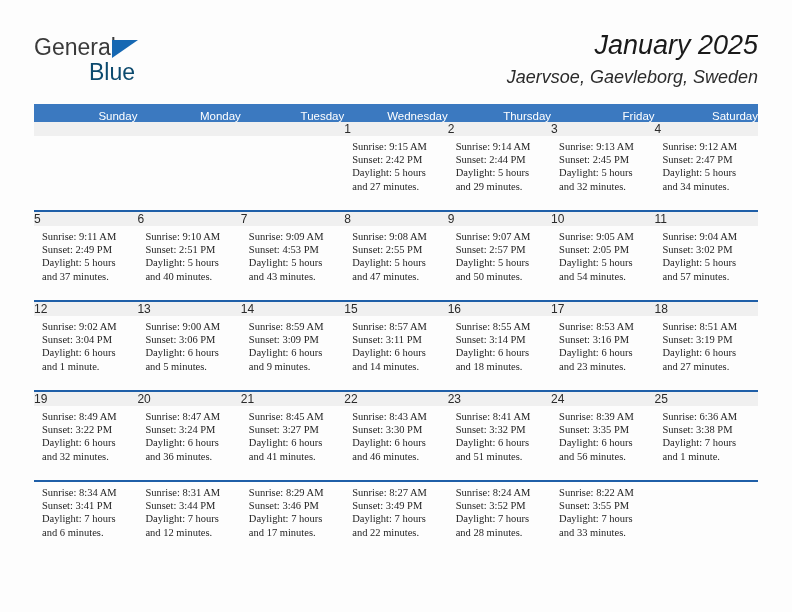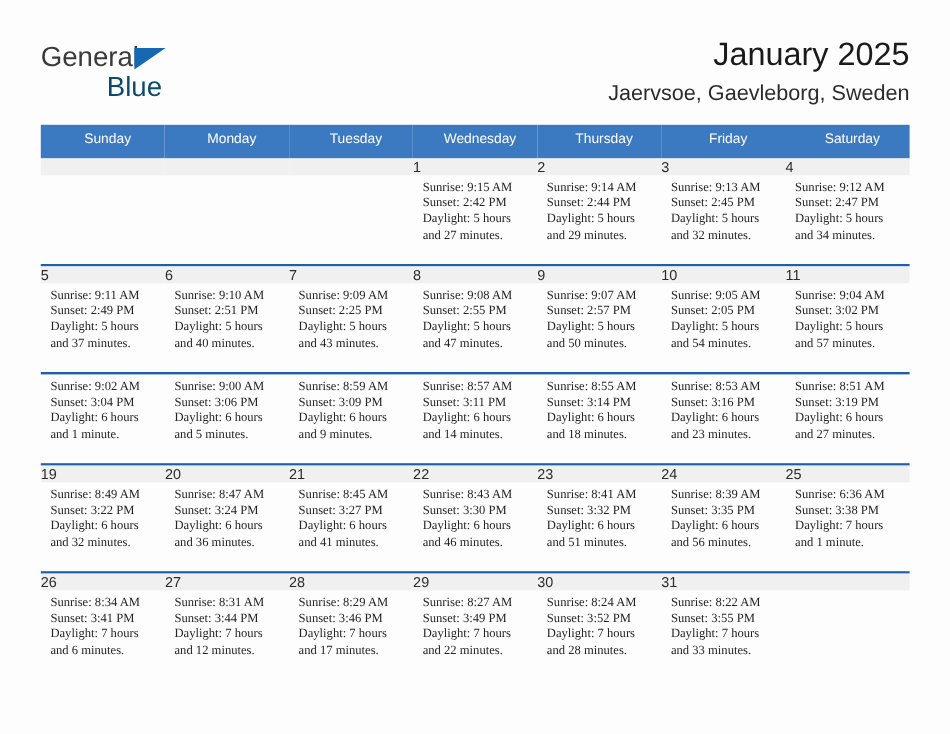--- a/index.html
+++ b/index.html
@@ -63,20 +63,21 @@
     font-size: 23px;
     color: #0c4a6e;
     line-height: 26px;
   }
 
   .title-block {
     position: absolute;
     right: 0;
     top: 0;
     text-align: right;
+    font-style: italic;
   }
   .cal-title {
     font-size: 27px;
     color: #1a1a1a;
     line-height: 34px;
     font-weight: normal;
     margin: 0;
   }
   .cal-subtitle {
     font-size: 18px;
@@ -92,22 +93,22 @@
     top: 104px;
     width: 724px;
     border-collapse: collapse;
     table-layout: fixed;
   }
   .calendar th {
     background: #3b79c0;
     color: #ffffff;
     font-size: 11.5px;
     font-weight: normal;
-    text-align: center;
-    padding: 6px 0 10px 8px;
+    text-align: right;
+    padding: 6px 0 0 8px;
     height: 10px;
     border: none;
   }
   .calendar td {
     vertical-align: top;
     padding: 0;
     width: 103.4px;
     border: none;
   }
   .wk-sep td {
@@ -253,21 +254,21 @@
             <div class="cellbody">
               <div>Sunrise: 9:10 AM</div>
               <div>Sunset: 2:51 PM</div>
               <div>Daylight: 5 hours</div>
               <div>and 40 minutes.</div>
             </div>
           </td>
           <td>
             <div class="cellbody">
               <div>Sunrise: 9:09 AM</div>
-              <div>Sunset: 2:25 PM</div>
+              <div>Sunset: 4:53 PM</div>
               <div>Daylight: 5 hours</div>
               <div>and 43 minutes.</div>
             </div>
           </td>
           <td>
             <div class="cellbody">
               <div>Sunrise: 9:08 AM</div>
               <div>Sunset: 2:55 PM</div>
               <div>Daylight: 5 hours</div>
               <div>and 47 minutes.</div>
@@ -293,20 +294,29 @@
             <div class="cellbody">
               <div>Sunrise: 9:04 AM</div>
               <div>Sunset: 3:02 PM</div>
               <div>Daylight: 5 hours</div>
               <div>and 57 minutes.</div>
             </div>
           </td>
         </tr>
         <tr class="wk-sep">
           <td colspan="7"></td>
+        </tr>
+        <tr>
+          <td class="daynum">12</td>
+          <td class="daynum">13</td>
+          <td class="daynum">14</td>
+          <td class="daynum">15</td>
+          <td class="daynum">16</td>
+          <td class="daynum">17</td>
+          <td class="daynum">18</td>
         </tr>
         <tr>
           <td>
             <div class="cellbody">
               <div>Sunrise: 9:02 AM</div>
               <div>Sunset: 3:04 PM</div>
               <div>Daylight: 6 hours</div>
               <div>and 1 minute.</div>
             </div>
           </td>
@@ -426,29 +436,20 @@
               <div>Sunset: 3:38 PM</div>
               <div>Daylight: 7 hours</div>
               <div>and 1 minute.</div>
             </div>
           </td>
         </tr>
         <tr class="wk-sep">
           <td colspan="7"></td>
         </tr>
         <tr>
-          <td class="daynum">26</td>
-          <td class="daynum">27</td>
-          <td class="daynum">28</td>
-          <td class="daynum">29</td>
-          <td class="daynum">30</td>
-          <td class="daynum">31</td>
-          <td class="daynum empty"></td>
-        </tr>
-        <tr>
           <td>
             <div class="cellbody">
               <div>Sunrise: 8:34 AM</div>
               <div>Sunset: 3:41 PM</div>
               <div>Daylight: 7 hours</div>
               <div>and 6 minutes.</div>
             </div>
           </td>
           <td>
             <div class="cellbody">

